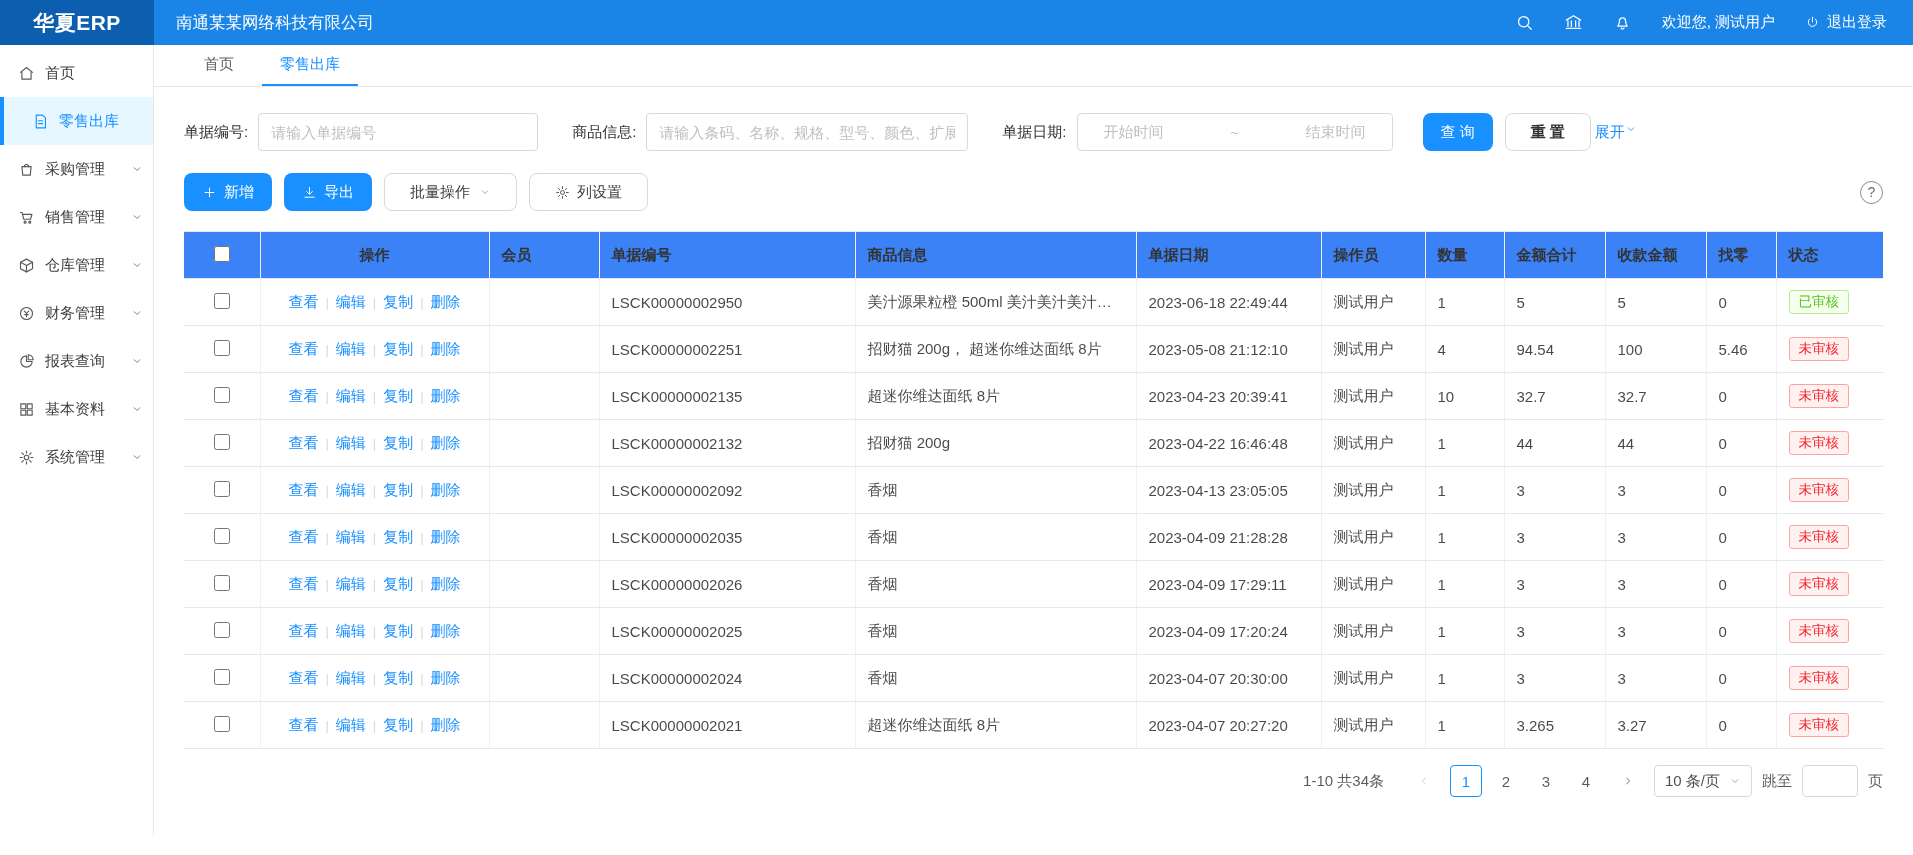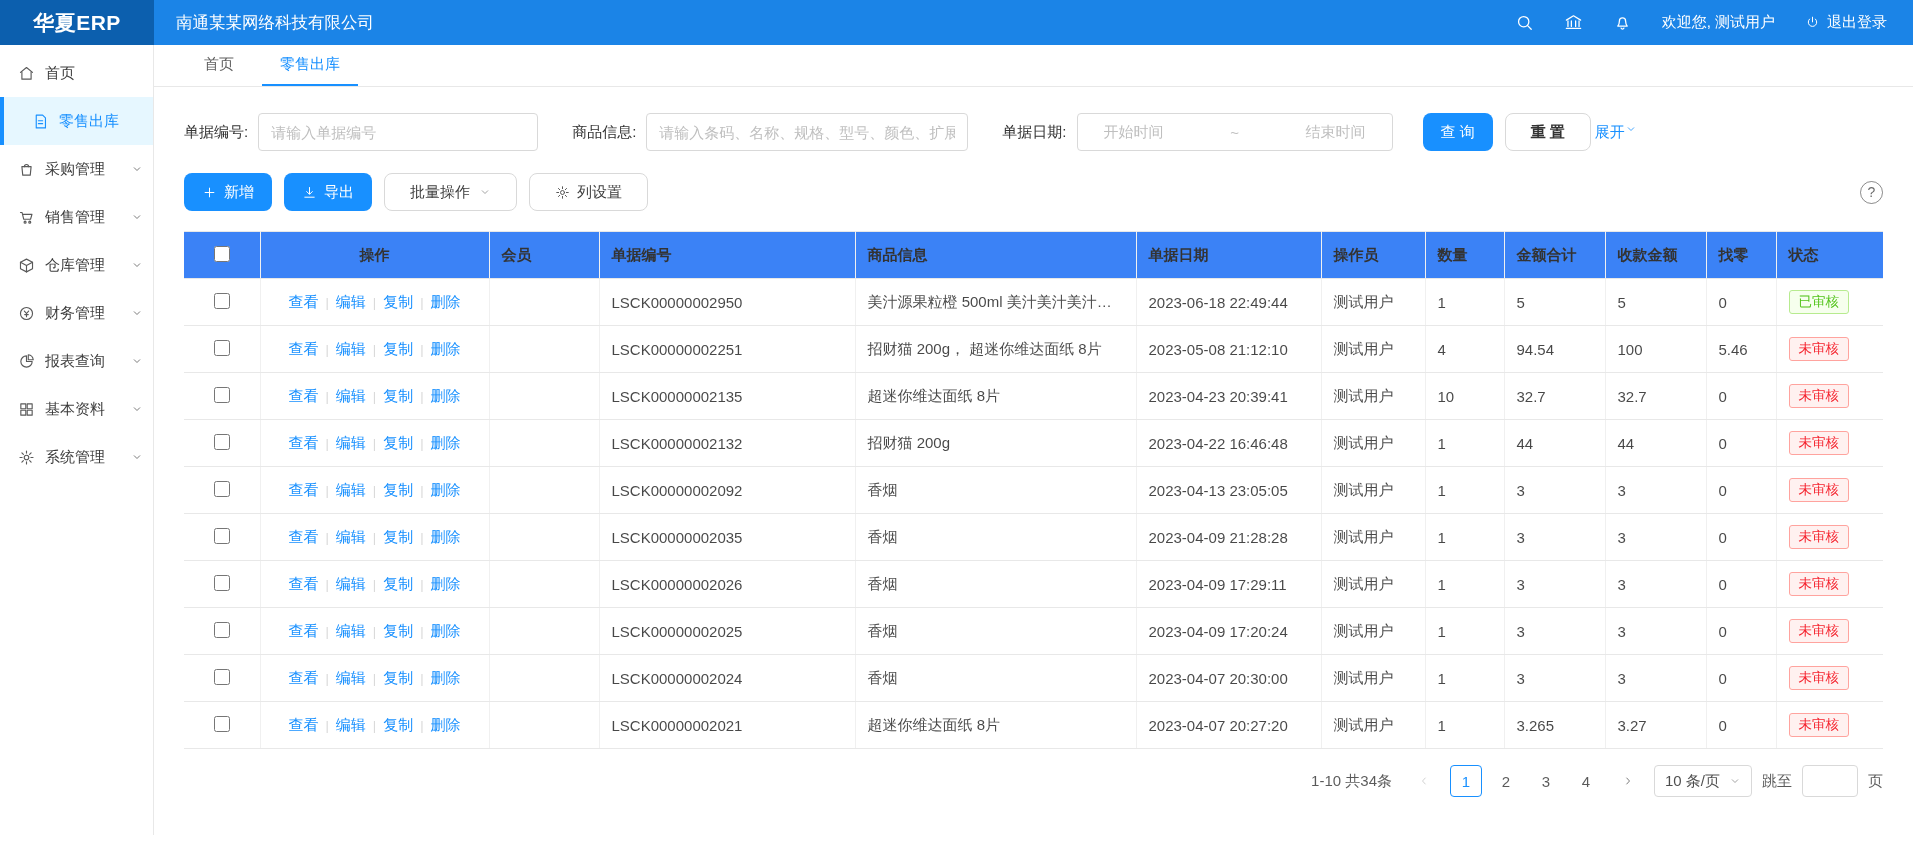--- a/index.html
+++ b/index.html
@@ -75,21 +75,21 @@
   .cb-cell input{width:16px;height:16px;cursor:pointer}
   .actions{overflow:visible}
   .link{color:#1890ff;cursor:pointer;text-decoration:none}
   .sep{color:#d9d9d9;margin:0 7px;font-size:13px}
   .badge{display:inline-block;padding:3px 9px;border-radius:3px;font-size:13.5px;line-height:1.25}
   .badge-green{color:#52c41a;background:#f6ffed;border:1px solid #b7eb8f}
   .badge-red{color:#f5222d;background:#fff1f0;border:1px solid #ffa39e}
 
   
   .pagination{display:flex;align-items:center;justify-content:flex-end;gap:10px;padding:16px 30px 0 30px;color:rgba(0,0,0,.65);font-size:15px}
-  .pg-total{margin-right:6px}
+  .pg-total{margin-right:14px}
   .pager-pages{display:inline-flex;gap:8px}
   .page-btn{min-width:32px;height:32px;display:inline-flex;align-items:center;justify-content:center;border-radius:4px;cursor:pointer;color:rgba(0,0,0,.65)}
   .page-btn.active{border:1px solid #1890ff;color:#1890ff;background:#fff}
   .pg-prev{color:#c5c5c5}
   .pg-next{color:#595959}
   .page-size{height:32px;border:1px solid #d9d9d9;border-radius:4px;display:inline-flex;align-items:center;gap:9px;padding:0 10px;cursor:pointer;color:rgba(0,0,0,.7)}
   .page-size .icon{color:#8c8c8c}
   .jump-input{width:56px;height:32px;border:1px solid #d9d9d9;border-radius:4px;outline:none;padding:0 8px;font-size:15px}
 </style>
 </head>

